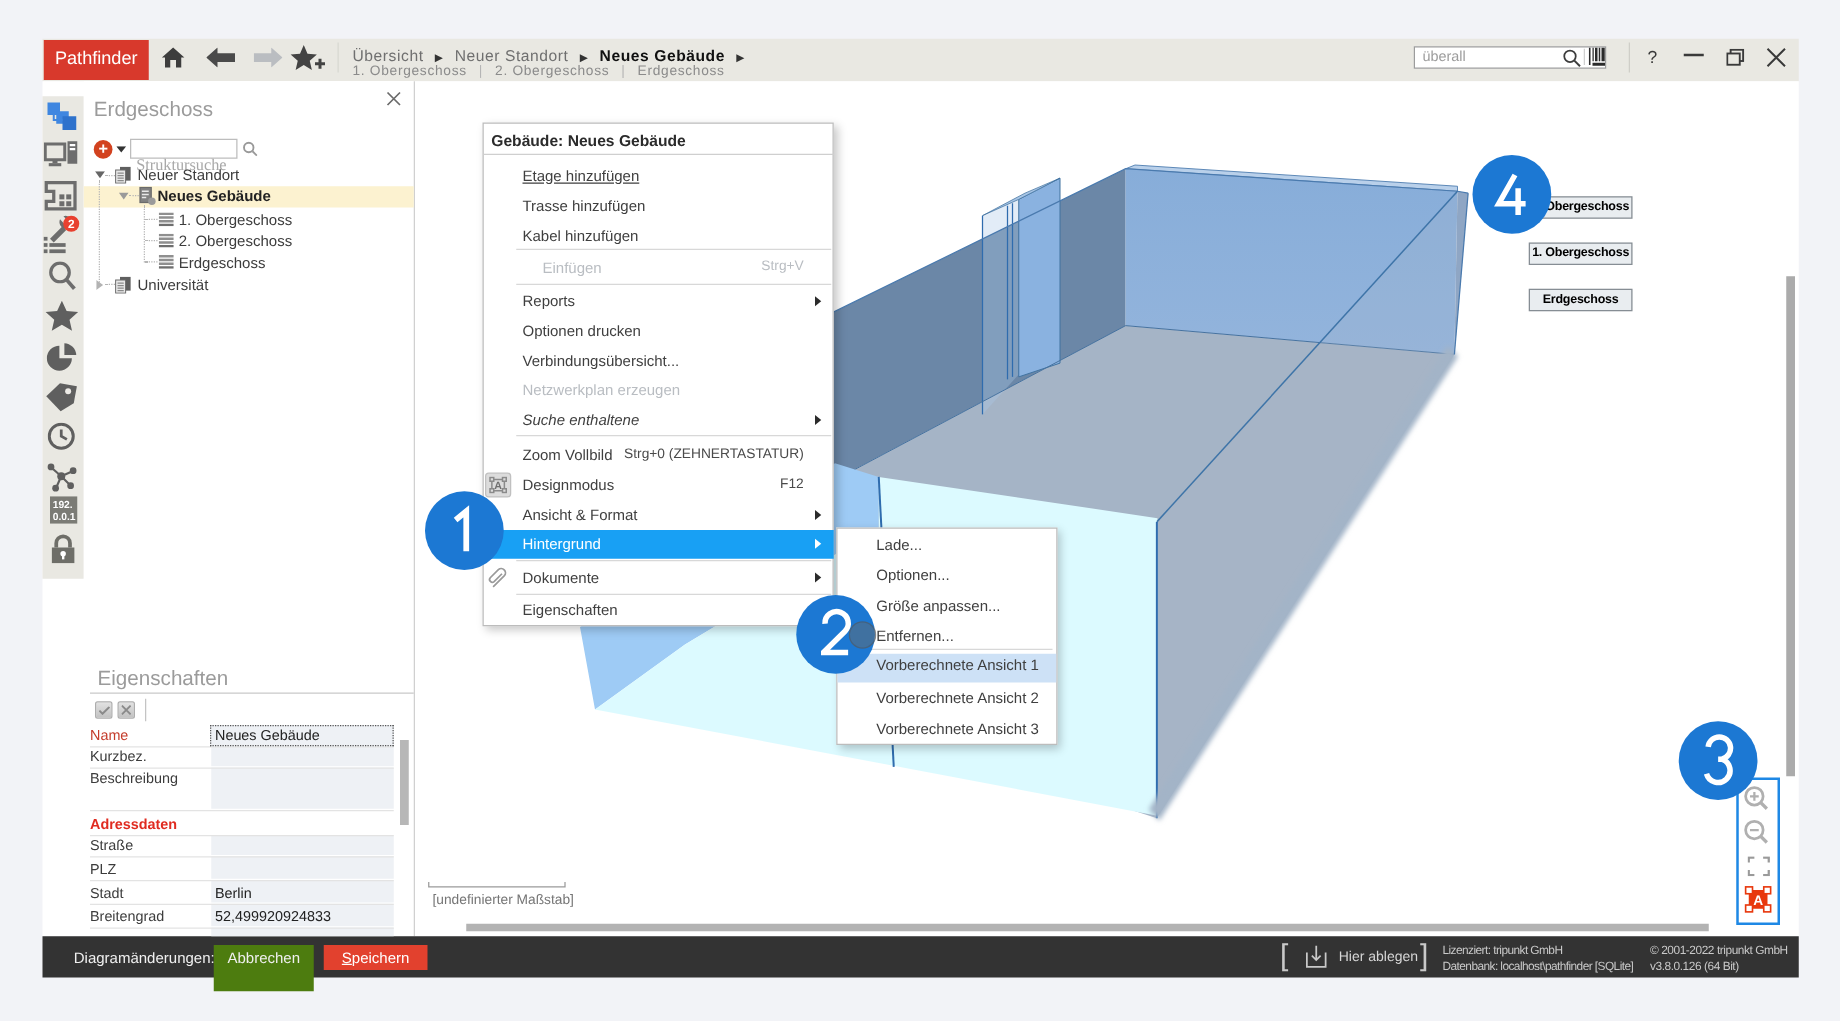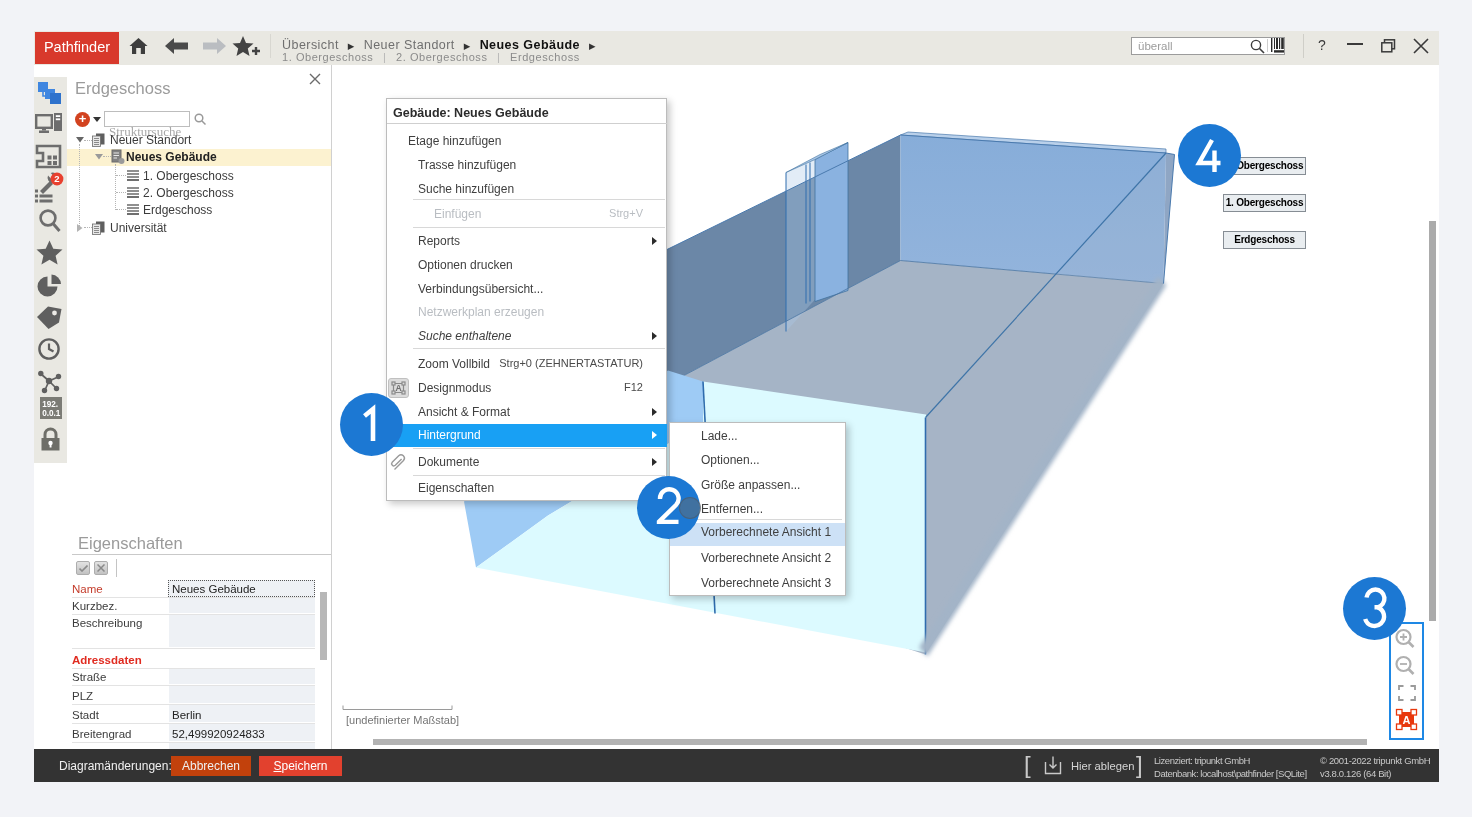--- a/index.html
+++ b/index.html
@@ -446,23 +446,23 @@
           <rect x="16" y="1.5" width="5.5" height="5.5"></rect>
           <rect x="1.5" y="16" width="5.5" height="5.5"></rect>
           <rect x="16" y="16" width="5.5" height="5.5"></rect>
         </g>
       </svg>
     </div>
 
 <div class="abs" style="left:385.5px;top:98px;width:281.5px;height:403px;background:#fff;border:1px solid #bcbcbc;box-shadow:3px 3px 7px rgba(0,0,0,0.22);"></div>
 <div class="abs" style="left:393px;top:106px;font-size:12.5px;font-weight:bold;color:#2b2b2b;">Gebäude: Neues Gebäude</div>
 <div class="abs" style="left:386.5px;top:122.5px;width:280px;height:1px;background:#cfcfcf;"></div>
-<div class="abs menu-item" style="left:408px;top:133.5px;">Etage hinzufügen</div>
+<div class="abs menu-item" style="left:418px;top:133.5px;text-decoration:underline;">Etage hinzufügen</div>
 <div class="abs menu-item" style="left:418px;top:157.5px;">Trasse hinzufügen</div>
-<div class="abs menu-item" style="left:418px;top:181.5px;">Suche hinzufügen</div>
+<div class="abs menu-item" style="left:418px;top:181.5px;">Kabel hinzufügen</div>
 <div class="abs" style="left:413px;top:199px;width:252px;height:1px;background:#d8d8d8;"></div>
 <div class="abs menu-item" style="left:418px;top:207px;color:#b9bdc2;margin-left:16px;">Einfügen</div>
 <div class="abs menu-sc" style="top:207px;color:#b9bdc2;">Strg+V</div>
 <div class="abs" style="left:413px;top:226.5px;width:252px;height:1px;background:#d8d8d8;"></div>
 <div class="abs menu-item" style="left:418px;top:234px;">Reports</div>
 <div class="abs arr" style="top:236.5px;"></div>
 <div class="abs menu-item" style="left:418px;top:258px;">Optionen drucken</div>
 <div class="abs menu-item" style="left:418px;top:282px;">Verbindungsübersicht...</div>
 <div class="abs menu-item" style="left:418px;top:305px;color:#b9bdc2;">Netzwerkplan erzeugen</div>
 <div class="abs menu-item" style="left:418px;top:329px;font-style:italic;">Suche enthaltene</div>
@@ -520,21 +520,21 @@
       </svg></div>
 <div class="abs" style="left:679px;top:497px;width:22px;height:22px;border-radius:50%;background:rgba(100,105,110,0.5);border:1px solid rgba(75,80,85,0.45);"></div>
 <div class="abs circ" style="left:1343px;top:577px;"><svg width="63" height="63" viewBox="-31.5 -31.5 63 63">
         <path d="M -8,-11 A 9,9 0 1 1 3,-1.2 L 0,-1.2 L 3,-1.2 A 9.6,9.6 0 1 1 -9.3,10.5" fill="none" stroke="#fff" stroke-width="4.4"></path>
       </svg></div>
 <div class="abs circ" style="left:1177.5px;top:123.5px;"><svg width="63" height="63" viewBox="-31.5 -31.5 63 63">
         <path d="M 2.5,-15.5 L -10.5,7.5 L 11,7.5 M 5,-5 L 5,16.5" fill="none" stroke="#fff" stroke-width="4.4"></path>
       </svg></div>
 
 <div class="abs" style="left:59px;top:759px;font-size:12px;color:#f0f0f0;">Diagramänderungen:</div>
-<div class="abs" style="left:171px;top:756px;width:80px;height:20px;background:#c2410c;color:#efefef;font-size:12px;text-align:center;line-height:20px;">Abbrechen</div>
+<div class="abs" style="left:171px;top:756px;width:80px;height:37px;background:#4d7c0f;color:#efefef;font-size:12px;text-align:center;line-height:20px;">Abbrechen</div>
 <div class="abs" style="left:259px;top:756px;width:83px;height:20px;background:#e2412e;color:#fff;font-size:12px;text-align:center;line-height:20px;"><u>S</u>peichern</div>
 <div class="abs" style="left:1024px;top:751px;font-size:24px;color:#c9c9c9;font-weight:200;">[</div>
 <div class="abs ico" style="left:1042px;top:755px;">
       <svg width="22" height="21" fill="none" stroke="#c9c9c9" stroke-width="1.4">
         <path d="M3.5 7 L3.5 18.5 L18.5 18.5 L18.5 7"></path>
         <path d="M11 1.5 L11 12.5 M7.5 9.5 L11 13 L14.5 9.5"></path>
       </svg>
     </div>
 <div class="abs" style="left:1071px;top:760px;font-size:11.2px;color:#d6d6d6;">Hier ablegen</div>
 <div class="abs" style="left:1136px;top:751px;font-size:24px;color:#c9c9c9;font-weight:200;">]</div>

